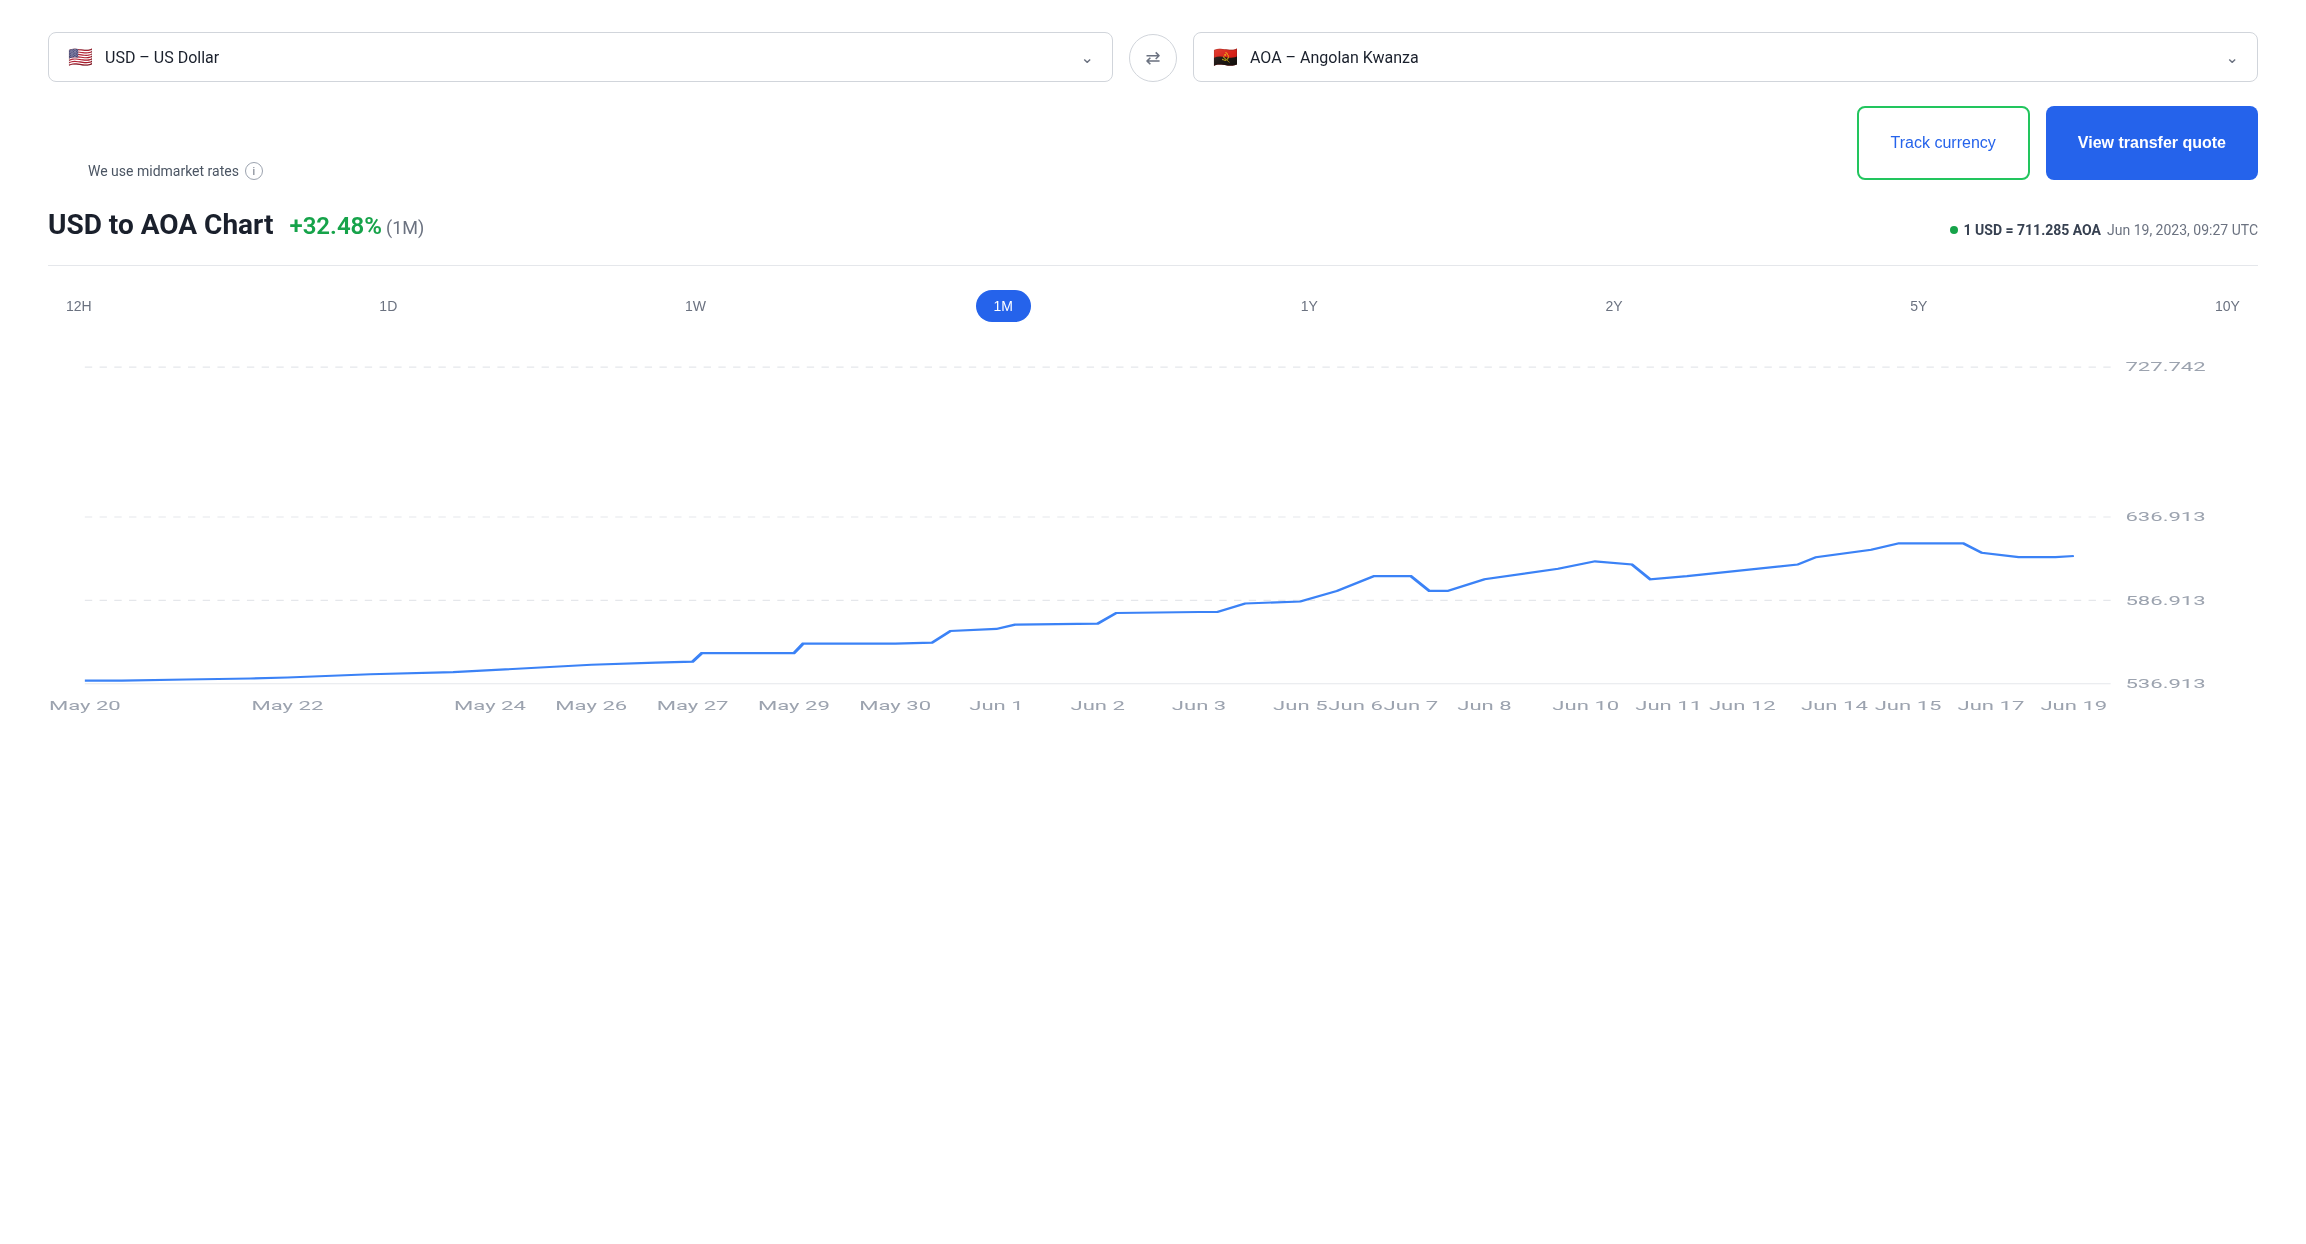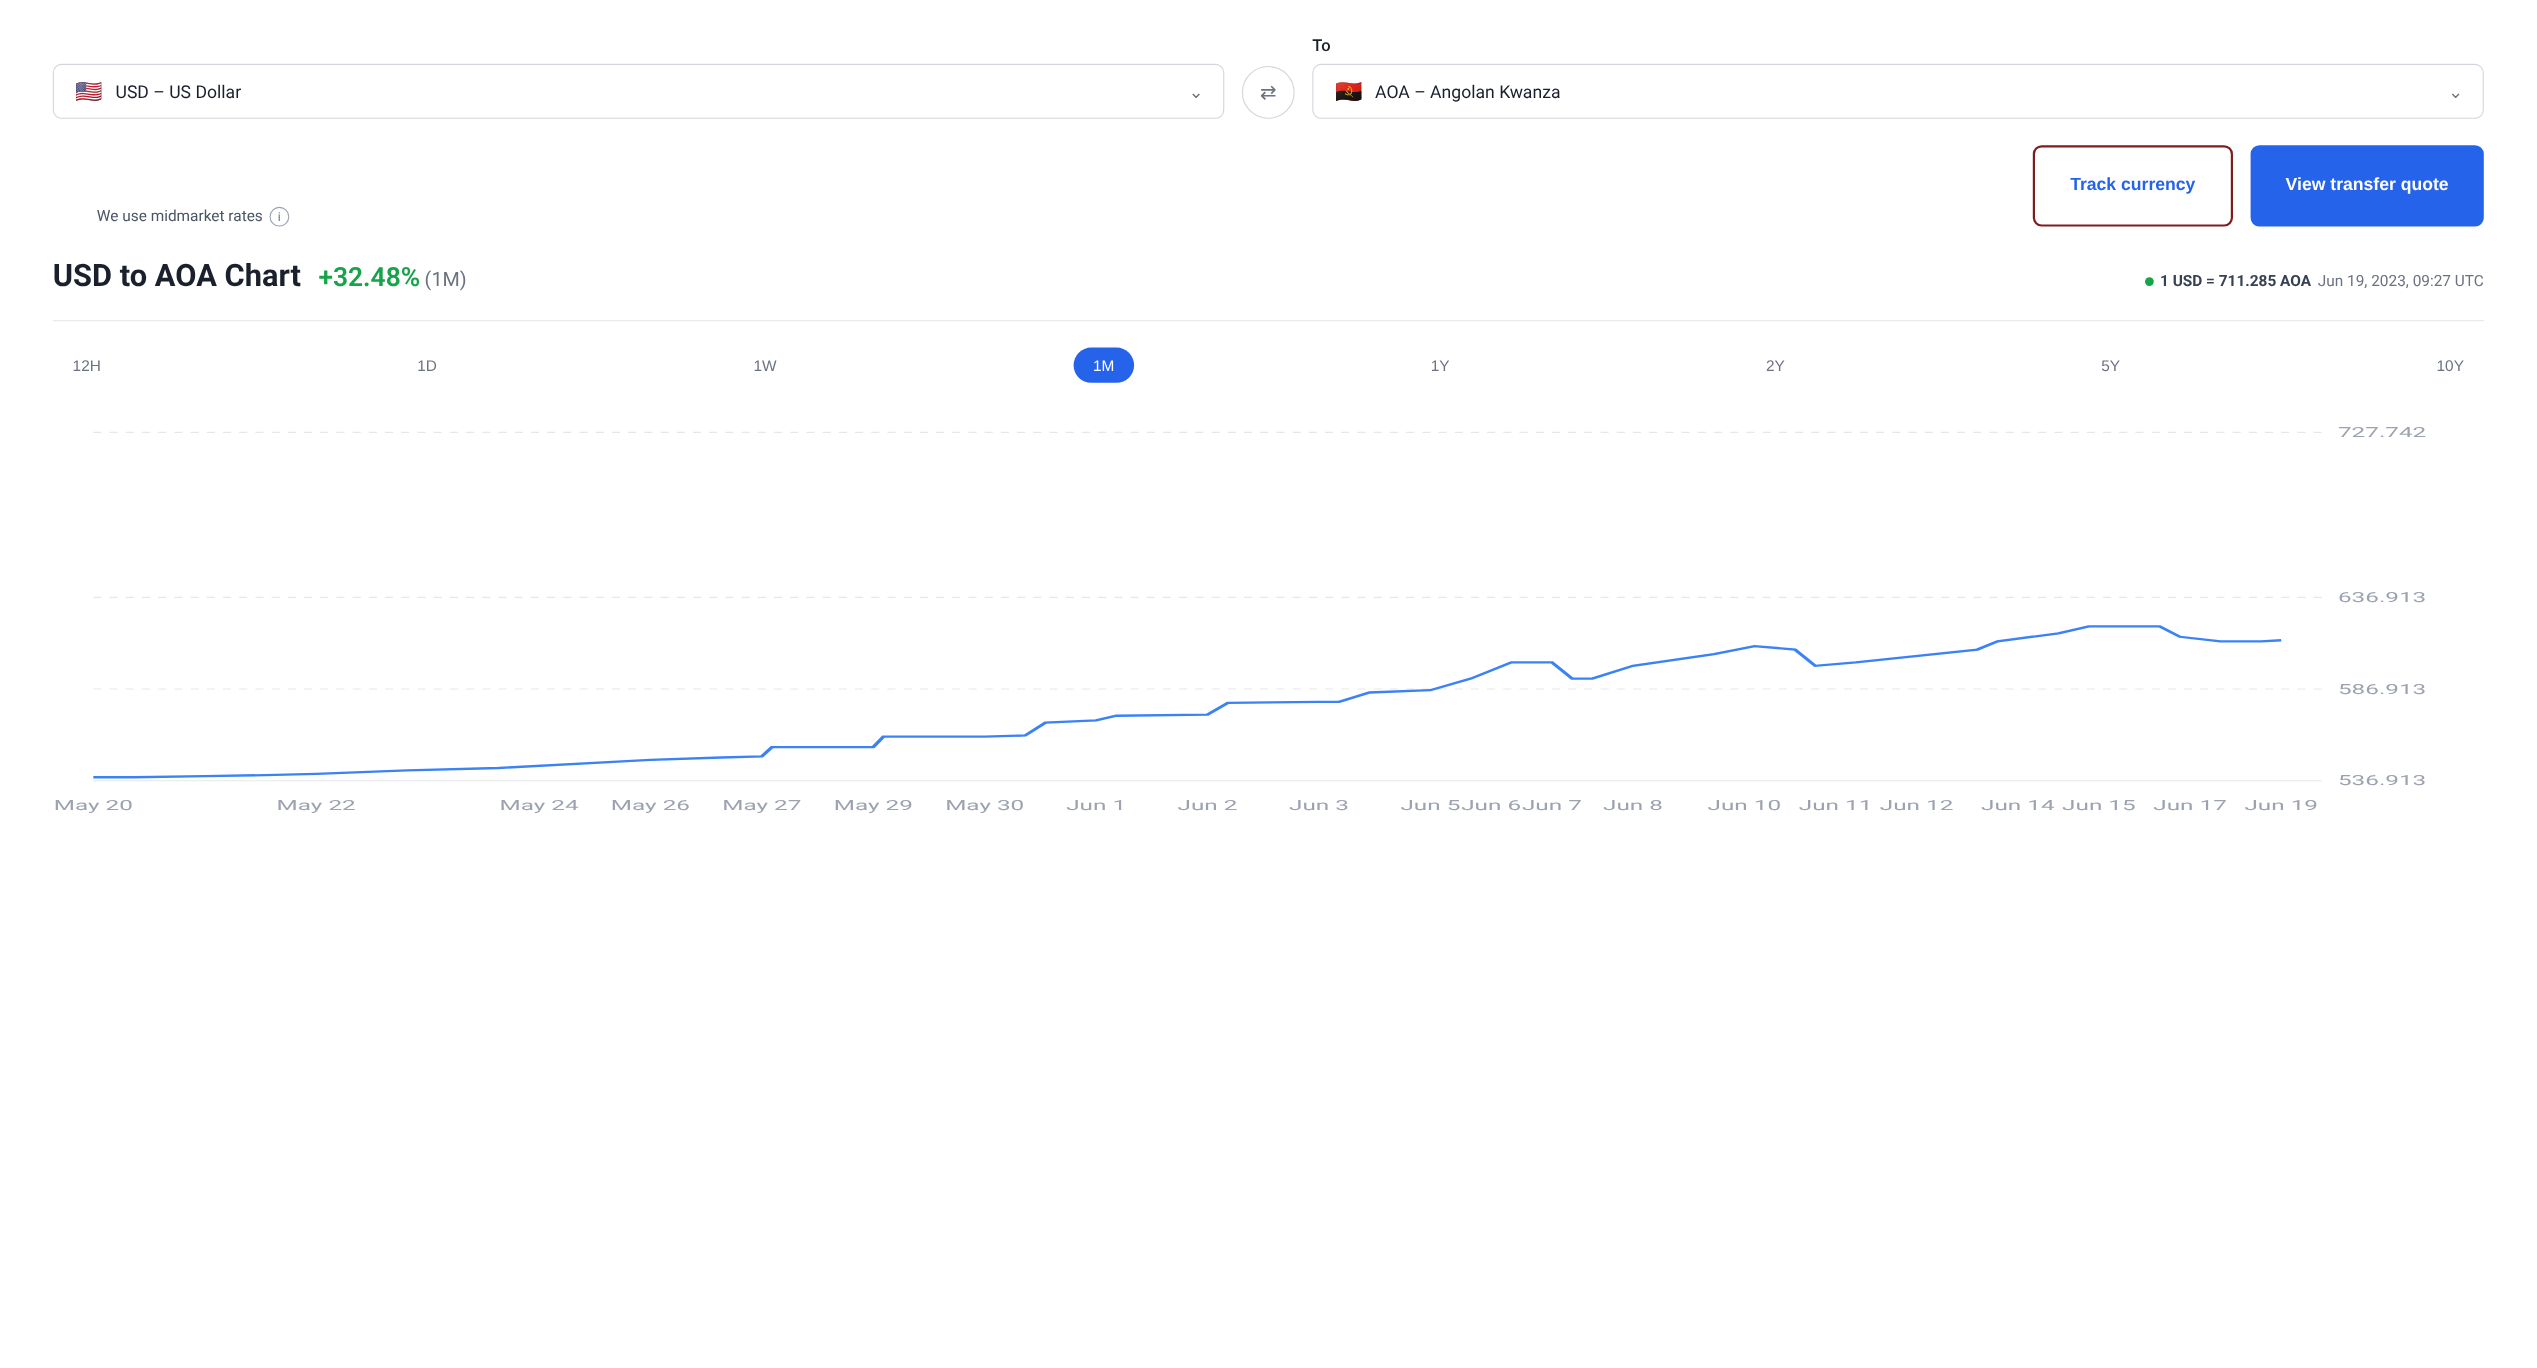--- a/index.html
+++ b/index.html
@@ -107,26 +107,26 @@
       cursor: pointer;
     }
 
     .action-buttons {
       display: flex;
       gap: 16px;
     }
 
     .btn-track {
       padding: 14px 32px;
-      border: 2px solid #7f1d1d;
+      border: 2px solid #22c55e;
       background: #fff;
       color: #2563eb;
       border-radius: 8px;
       font-size: 16px;
-      font-weight: 700;
+      font-weight: 400;
       cursor: pointer;
     }
 
     .btn-transfer {
       padding: 28px 32px;
       border: none;
       background: #2563eb;
       color: #fff;
       border-radius: 8px;
       font-size: 16px;
@@ -264,21 +264,20 @@
       </div>
       <span class="chevron-down">⌄</span>
     </div>
   </div>
 
   <button class="swap-btn">
     <span>⇄</span>
   </button>
 
   <div class="currency-group">
-    <label>To</label>
     <div class="currency-select">
       <div class="currency-select-left">
         <span class="flag">🇦🇴</span>
         <span>AOA – Angolan Kwanza</span>
       </div>
       <span class="chevron-down">⌄</span>
     </div>
   </div>
 </div>
 

